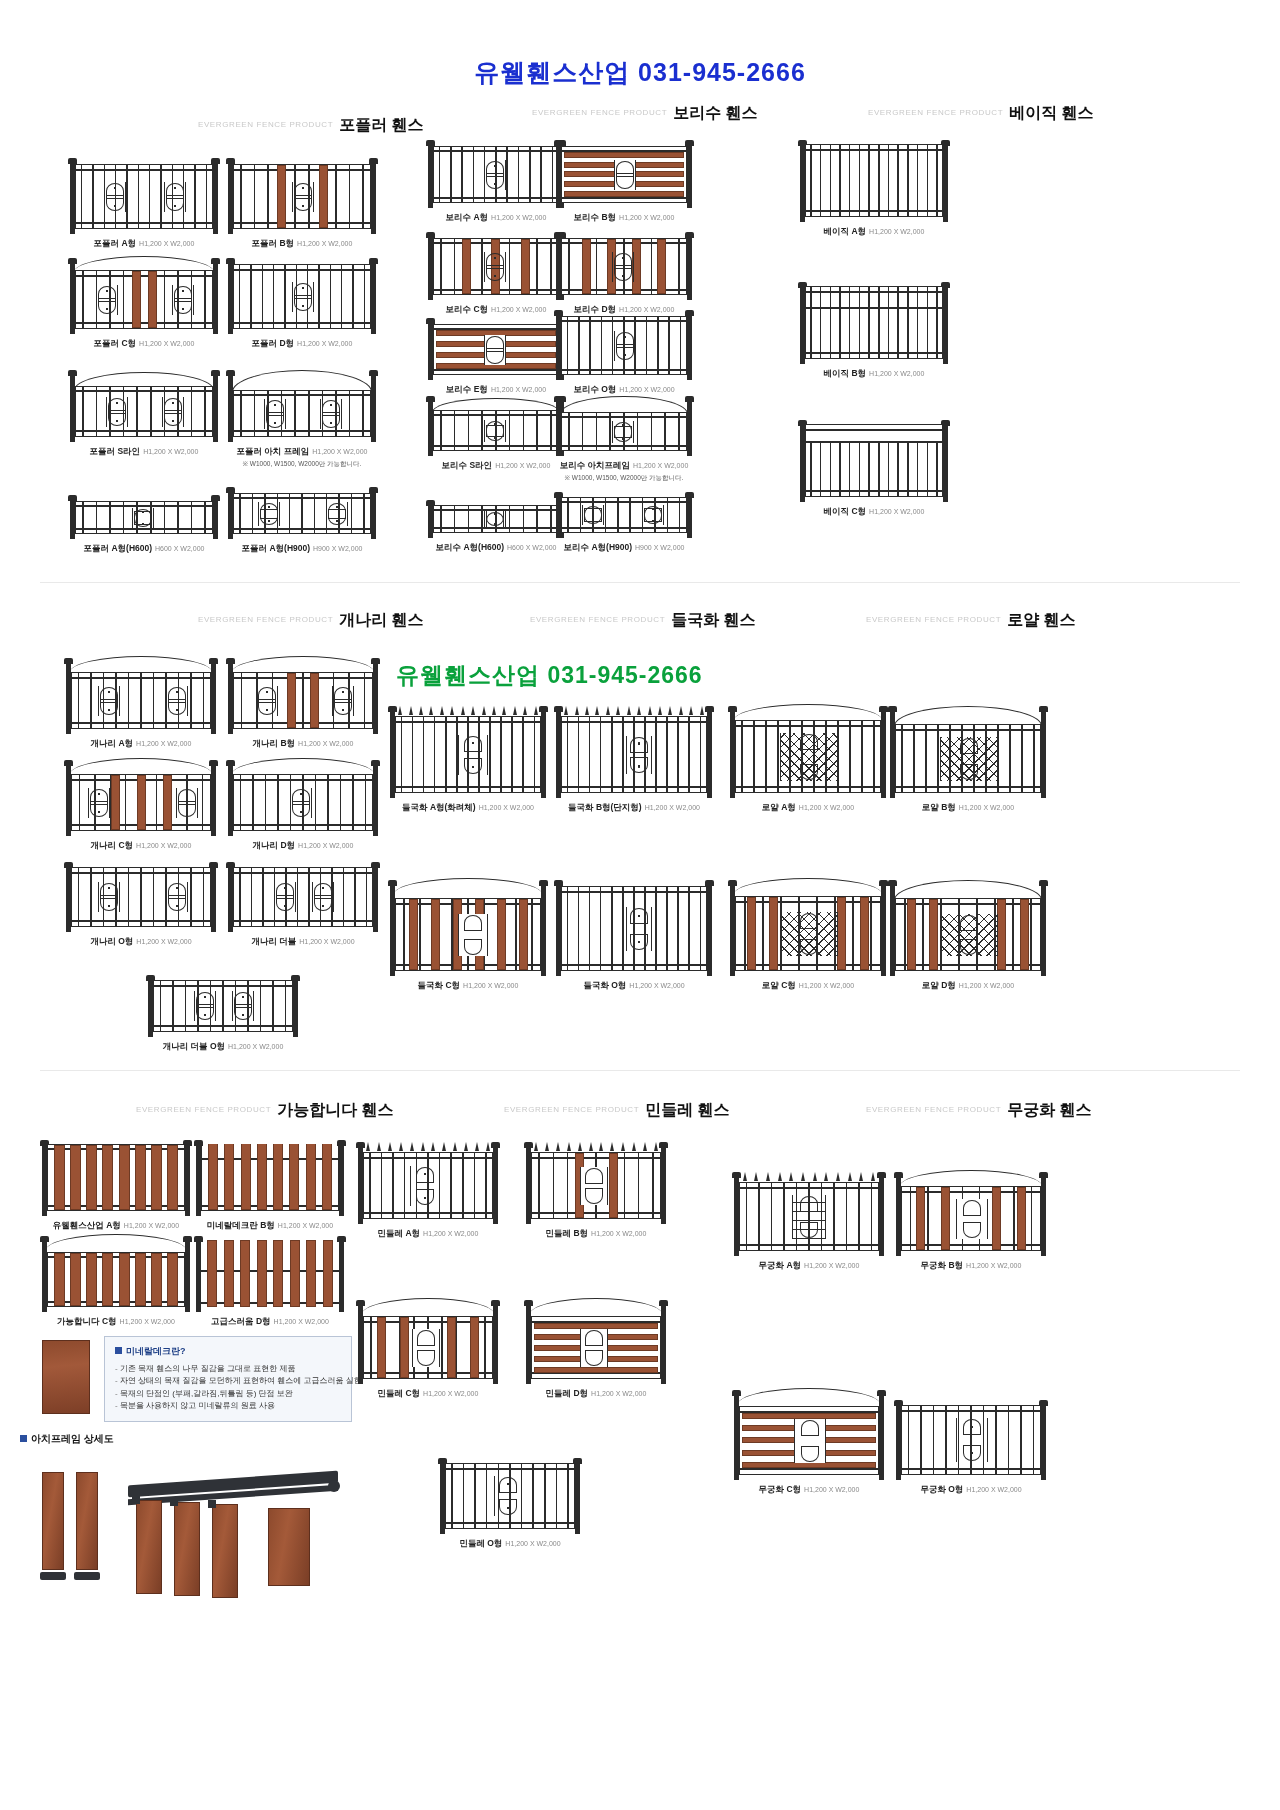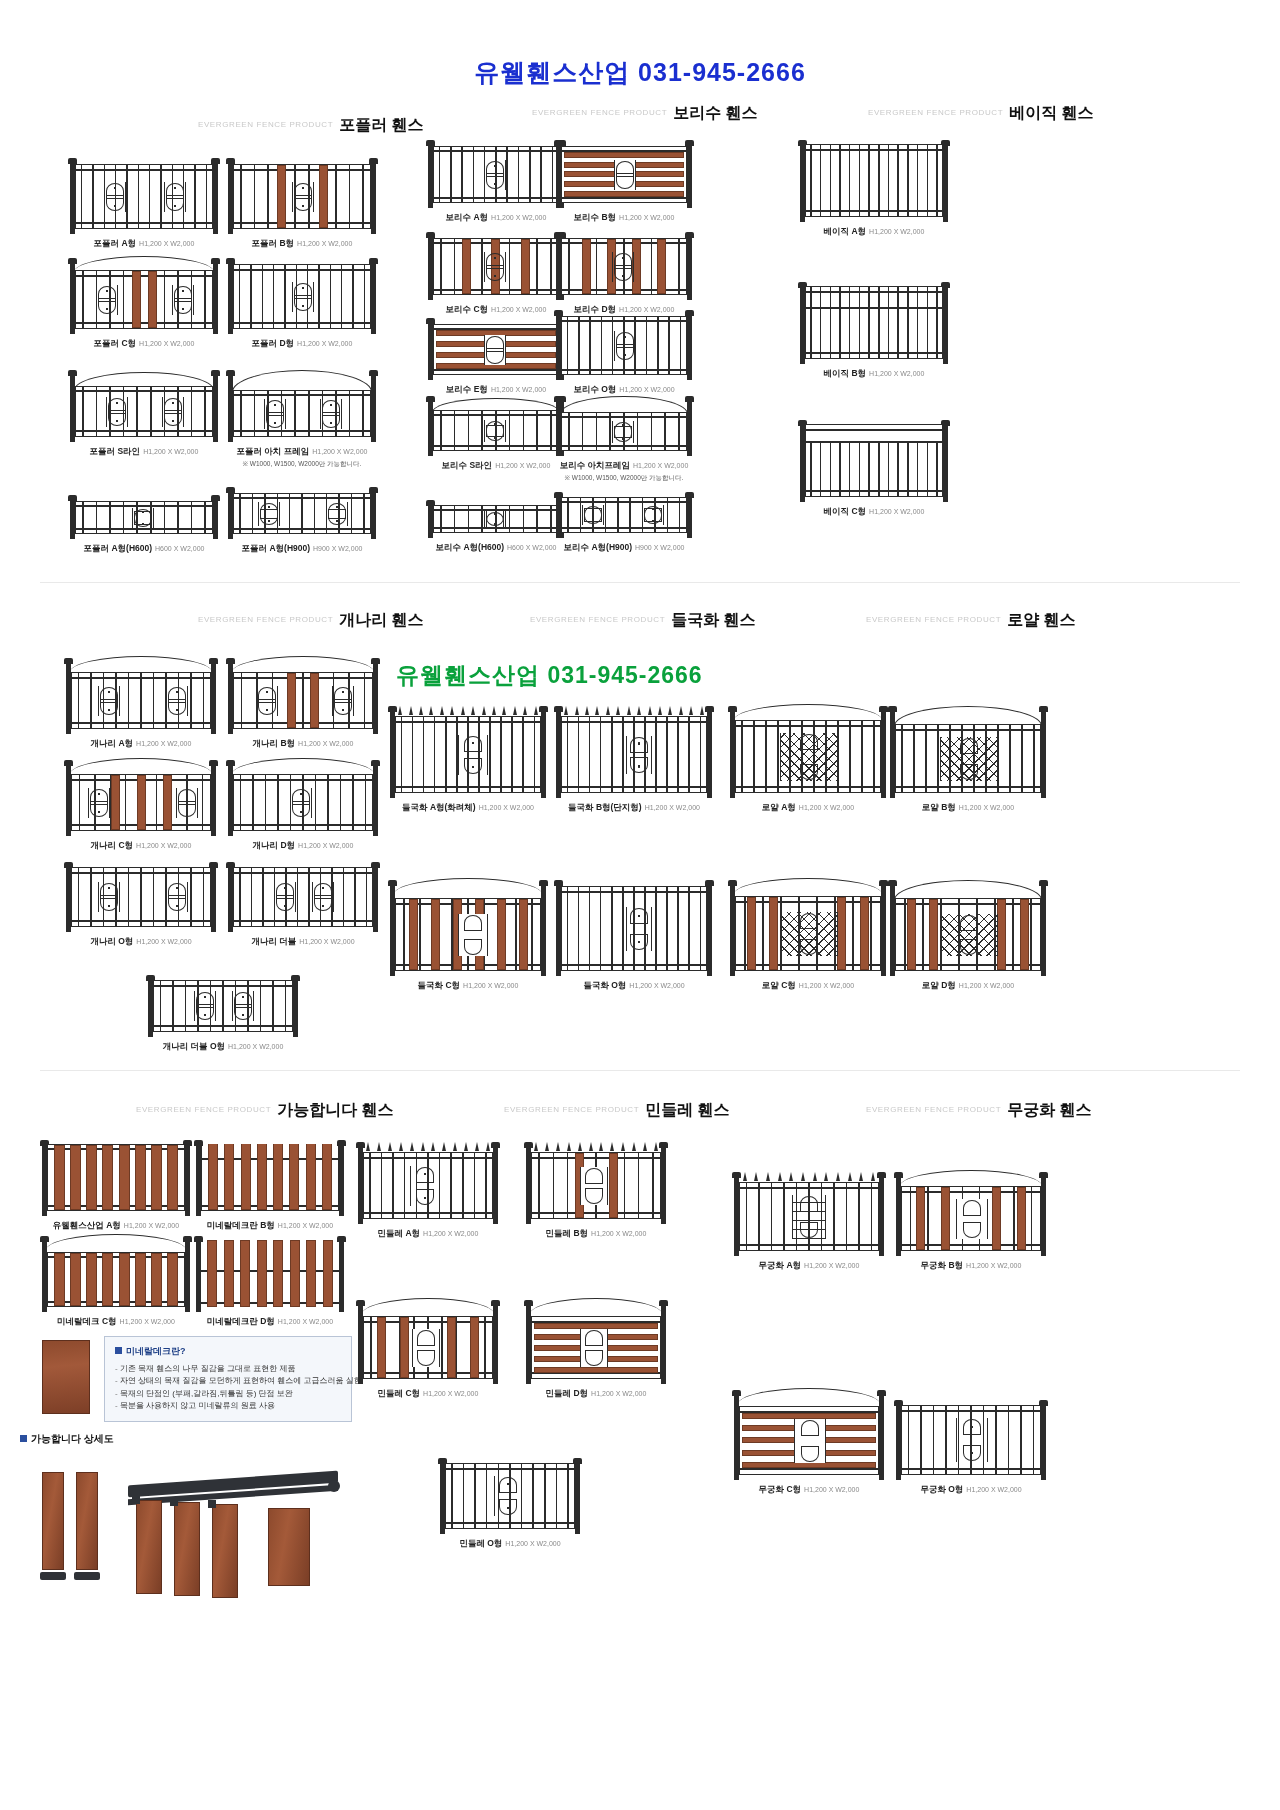--- a/index.html
+++ b/index.html
@@ -1362,21 +1362,21 @@
             <b style="width:11px"></b>
             <b style="width:11px"></b>
             <b style="width:11px"></b>
             <b style="width:11px"></b>
             <b style="width:11px"></b>
             <b style="width:11px"></b>
             <b style="width:11px"></b>
           </div>
       </div>
     </div>
-    <div class="cap"><span>미네랄데크 C형</span><span class="dim">H1,200 X W2,000</span></div>
+    <div class="cap"><span>가능합니다 C형</span><span class="dim">H1,200 X W2,000</span></div>
   </div>
   <div class="block" style="left:196px; top:1236px; width:148px;">
     <div class="fence" style="height:76px;">
       <div class="post l" style="height:76px;"></div>
         <div class="post r" style="height:76px;"></div>
       <div class="cap-top l"></div>
         <div class="cap-top r"></div>
       <div class="body" style="top:4px; border:none; background:transparent;">
         <div class="rail" style="top:30px;"></div>
           <div class="rail" style="bottom:3px;"></div>
@@ -1385,40 +1385,40 @@
             <b style="width:10px"></b>
             <b style="width:10px"></b>
             <b style="width:10px"></b>
             <b style="width:10px"></b>
             <b style="width:10px"></b>
             <b style="width:10px"></b>
             <b style="width:10px"></b>
           </div>
       </div>
     </div>
-    <div class="cap"><span>미네랄데크란 D형</span><span class="dim">H1,200 X W2,000</span></div>
+    <div class="cap"><span>고급스러움 D형</span><span class="dim">H1,200 X W2,000</span></div>
   </div>
 
   <div class="swatch" style="left:42px; top:1340px; width:48px; height:74px;">
     <div class="bd"></div>
   </div>
   <div class="infobox" style="left:104px; top:1336px; width:248px;">
     <div class="ttl">
       <span style="display:inline-block;width:7px;height:7px;background:#2b4f9e;margin-right:4px;"></span><span>미네랄데크란?</span>
     </div>
     <ul>
       <li>기존 목재 휀스의 나무 질감을 그대로 표현한 제품</li>
       <li>자연 상태의 목재 질감을 모던하게 표현하여 휀스에 고급스러움 실현</li>
       <li>목재의 단점인 (부패,갈라짐,뒤틀림 등) 단점 보완</li>
       <li>목분을 사용하지 않고 미네랄류의 원료 사용</li>
     </ul>
   </div>
 
   <div class="detail-title" style="left:20px; top:1432px;">
-    <span class="sq"></span><span>가능합니다 상세도</span>
+    <span class="sq"></span><span>아치프레임 상세도</span>
   </div>
 
   <div class="deck-art" style="left:36px; top:1460px; width:330px; height:140px;">
     <div class="plank" style="left:6px; top:12px; width:22px; height:98px;"></div>
     <div class="plank" style="left:40px; top:12px; width:22px; height:98px;"></div>
     <div class="bar-dark" style="left:4px; top:112px; width:26px; height:8px; border-radius:2px;"></div>
     <div class="bar-dark" style="left:38px; top:112px; width:26px; height:8px; border-radius:2px;"></div>
     <div class="bar-dark" style="left:92px; top:18px; width:210px; height:12px; transform:skewY(-4deg); border-radius:2px;"></div>
     <div class="bar-dark" style="left:92px; top:32px; width:210px; height:6px; transform:skewY(-4deg);"></div>
     <div class="plank" style="left:100px; top:40px; width:26px; height:94px;"></div>

